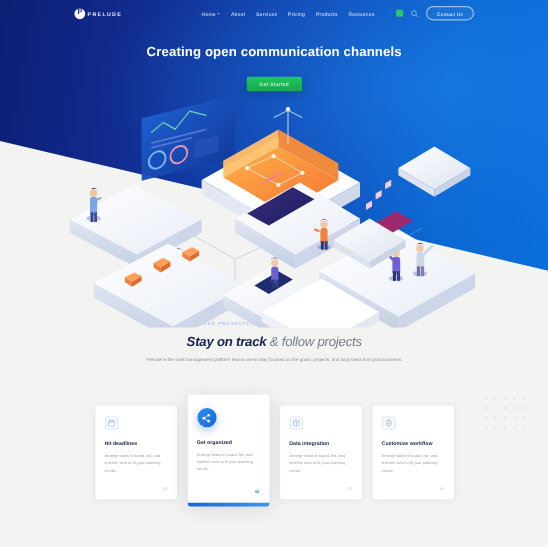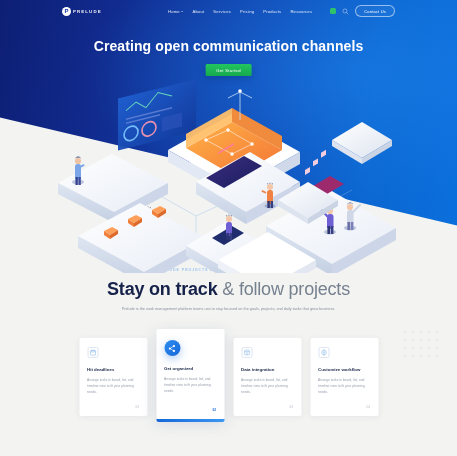--- a/index.html
+++ b/index.html
@@ -48,40 +48,40 @@
   .search-icon { width: 7px; height: 7px; opacity: .8; }
   .contact-btn {
     border: .6px solid rgba(255,255,255,.55); border-radius: 7px;
     padding: 2.5px 8px; color: #fff; font-size: 4px; letter-spacing: .2px;
     background: rgba(255,255,255,.04); white-space: nowrap;
   }
 
   
   .hero-head {
     position: absolute; top: 38px; left: 0; width: 457px; text-align: center; z-index: 30;
-    color: #fff; font-size: 14px; font-weight: 600; letter-spacing: .1px;
+    color: #fff; font-size: 11px; font-weight: 600; letter-spacing: .1px;
   }
   .hero-cta {
     position: absolute; top: 64px; left: 50%; transform: translateX(-50%); z-index: 30;
     background: linear-gradient(180deg,#23c55f 0%, #16a94e 100%);
     color: #fff; font-size: 4.2px; letter-spacing: .3px;
     padding: 3.5px 11px; border-radius: 1.5px;
     box-shadow: 0 2px 7px rgba(10,40,110,.35);
   }
 
   
   .illo { position: absolute; left: 0; top: 78px; width: 457px; height: 195px; z-index: 25; }
 
   
   .lower { position: absolute; left: 0; top: 268px; width: 457px; z-index: 20; text-align: center; }
   .eyebrow {
     color: #9ec6ef; font-size: 3.6px; letter-spacing: .9px; font-weight: bold;
     text-transform: uppercase; margin-bottom: 7px;
   }
-  .sec-title { font-size: 18px; color: #1d2a4d; letter-spacing: -.2px; }
+  .sec-title { font-size: 11px; color: #1d2a4d; letter-spacing: -.2px; font-style: italic; }
   .sec-title .b { font-weight: bold; color: #16224a; }
   .sec-title .l { font-weight: 400; color: #76818f; }
   .sec-sub {
     margin: 6px auto 0; width: 215px; color: #8a939f;
     font-size: 3.8px; line-height: 1.75;
   }
 
   
   .cards {
     position: absolute; top: 338px; left: 50%; transform: translateX(-50%);

